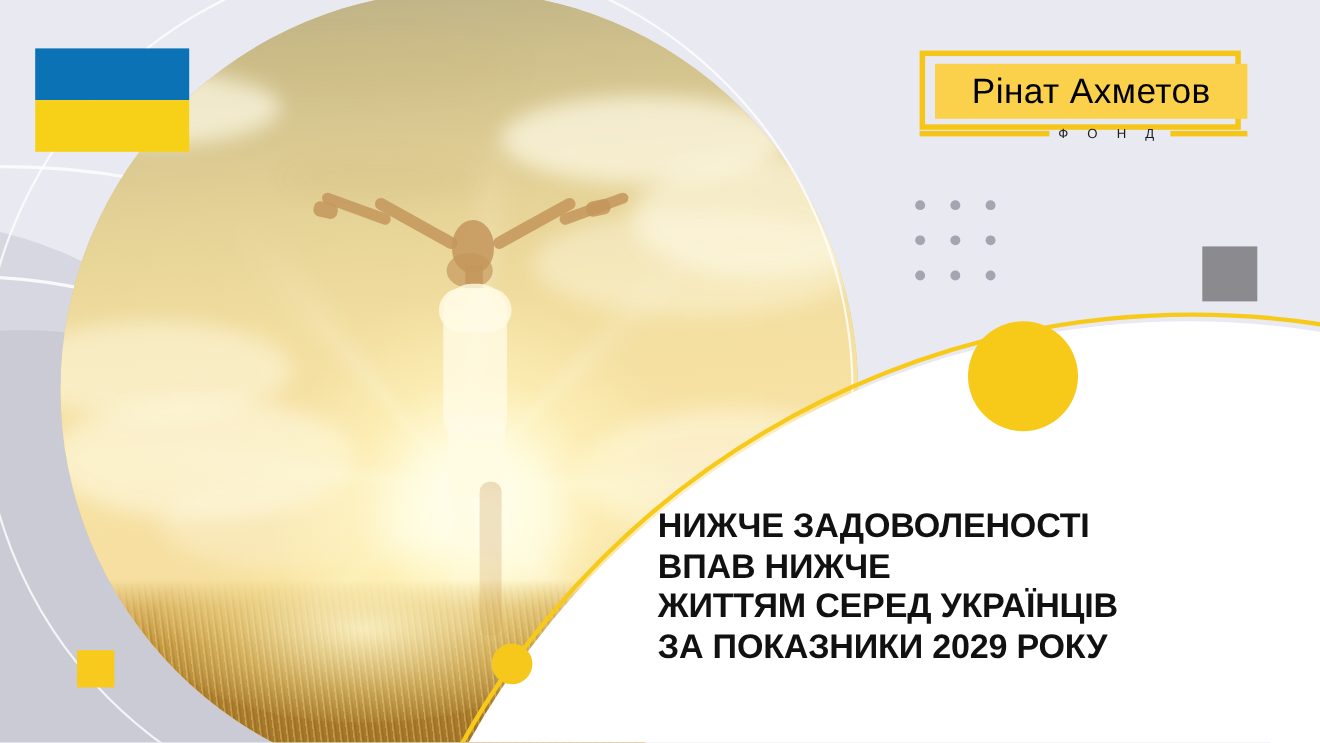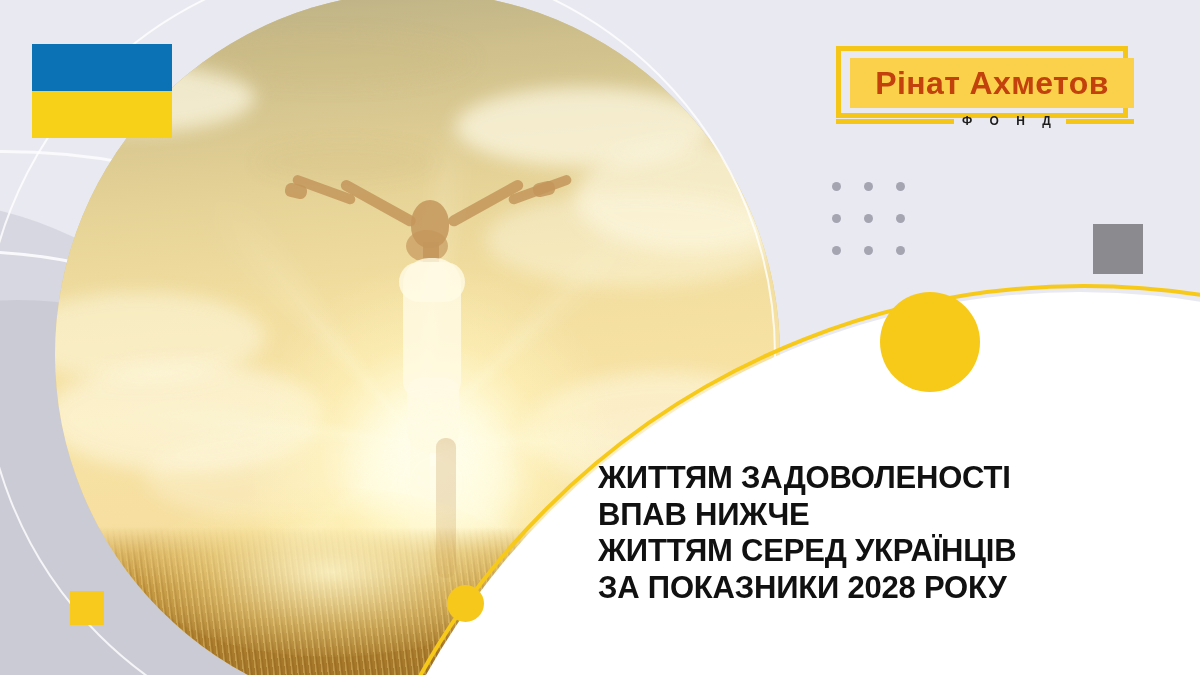--- a/index.html
+++ b/index.html
@@ -122,32 +122,32 @@
   .logo{position:absolute;left:836px;top:46px;width:298px;height:92px;}
   .logo-frame{
     position:absolute;left:0;top:0;width:292px;height:72px;
     border:5px solid #f5c518;box-sizing:border-box;
   }
   .logo-plate{
     position:absolute;left:14px;top:12px;width:284px;height:50px;
     background:#fbd14b;display:flex;align-items:center;justify-content:center;
   }
   .logo-name{
-    font-size:32px;font-weight:700;color:#c2410c;letter-spacing:.4px;white-space:nowrap;
+    font-size:32px;font-weight:400;color:#000000;letter-spacing:.4px;white-space:nowrap;
     font-family:"Liberation Sans","DejaVu Sans",sans-serif;
   }
   .logo-sub{
     position:absolute;left:0;top:66px;width:298px;height:18px;
     display:flex;align-items:center;gap:8px;
   }
   .sub-bar{height:5px;background:#f5c518;}
   .sub-bar.left{width:118px;}
   .sub-bar.right{flex:1;}
   .sub-text{
-    font-size:12px;font-weight:700;color:#1c1c1c;letter-spacing:7px;white-space:nowrap;
+    font-size:12px;font-weight:400;color:#1c1c1c;letter-spacing:7px;white-space:nowrap;
   }
 
   
   .dot-grid{position:absolute;left:820px;top:170px;width:96px;height:96px;
     display:grid;grid-template-columns:repeat(3,1fr);grid-template-rows:repeat(3,1fr);}
   .dot{width:9px;height:9px;border-radius:50%;background:#a5a5b2;justify-self:center;align-self:center;}
 
   
   .grey-square{position:absolute;left:1093px;top:224px;width:50px;height:50px;background:#8b8b8f;}
 
@@ -263,19 +263,19 @@
     <span class="dot"></span>
     <span class="dot"></span>
   </div>
 
   <div class="grey-square"></div>
   <div class="yellow-circle-big"></div>
   <div class="yellow-circle-small"></div>
   <div class="yellow-square-small"></div>
 
   <div class="headline">
-    <span class="ln">ЖИТТЯМ ЗАДОВОЛЕНОСТІ</span>
+    <span class="ln">НИЖЧЕ ЗАДОВОЛЕНОСТІ</span>
     <span class="ln">ВПАВ НИЖЧЕ</span>
     <span class="ln">ЖИТТЯМ СЕРЕД УКРАЇНЦІВ</span>
-    <span class="ln">ЗА ПОКАЗНИКИ 2028 РОКУ</span>
+    <span class="ln">ЗА ПОКАЗНИКИ 2029 РОКУ</span>
   </div>
 
 </div>
 
 </body></html>

